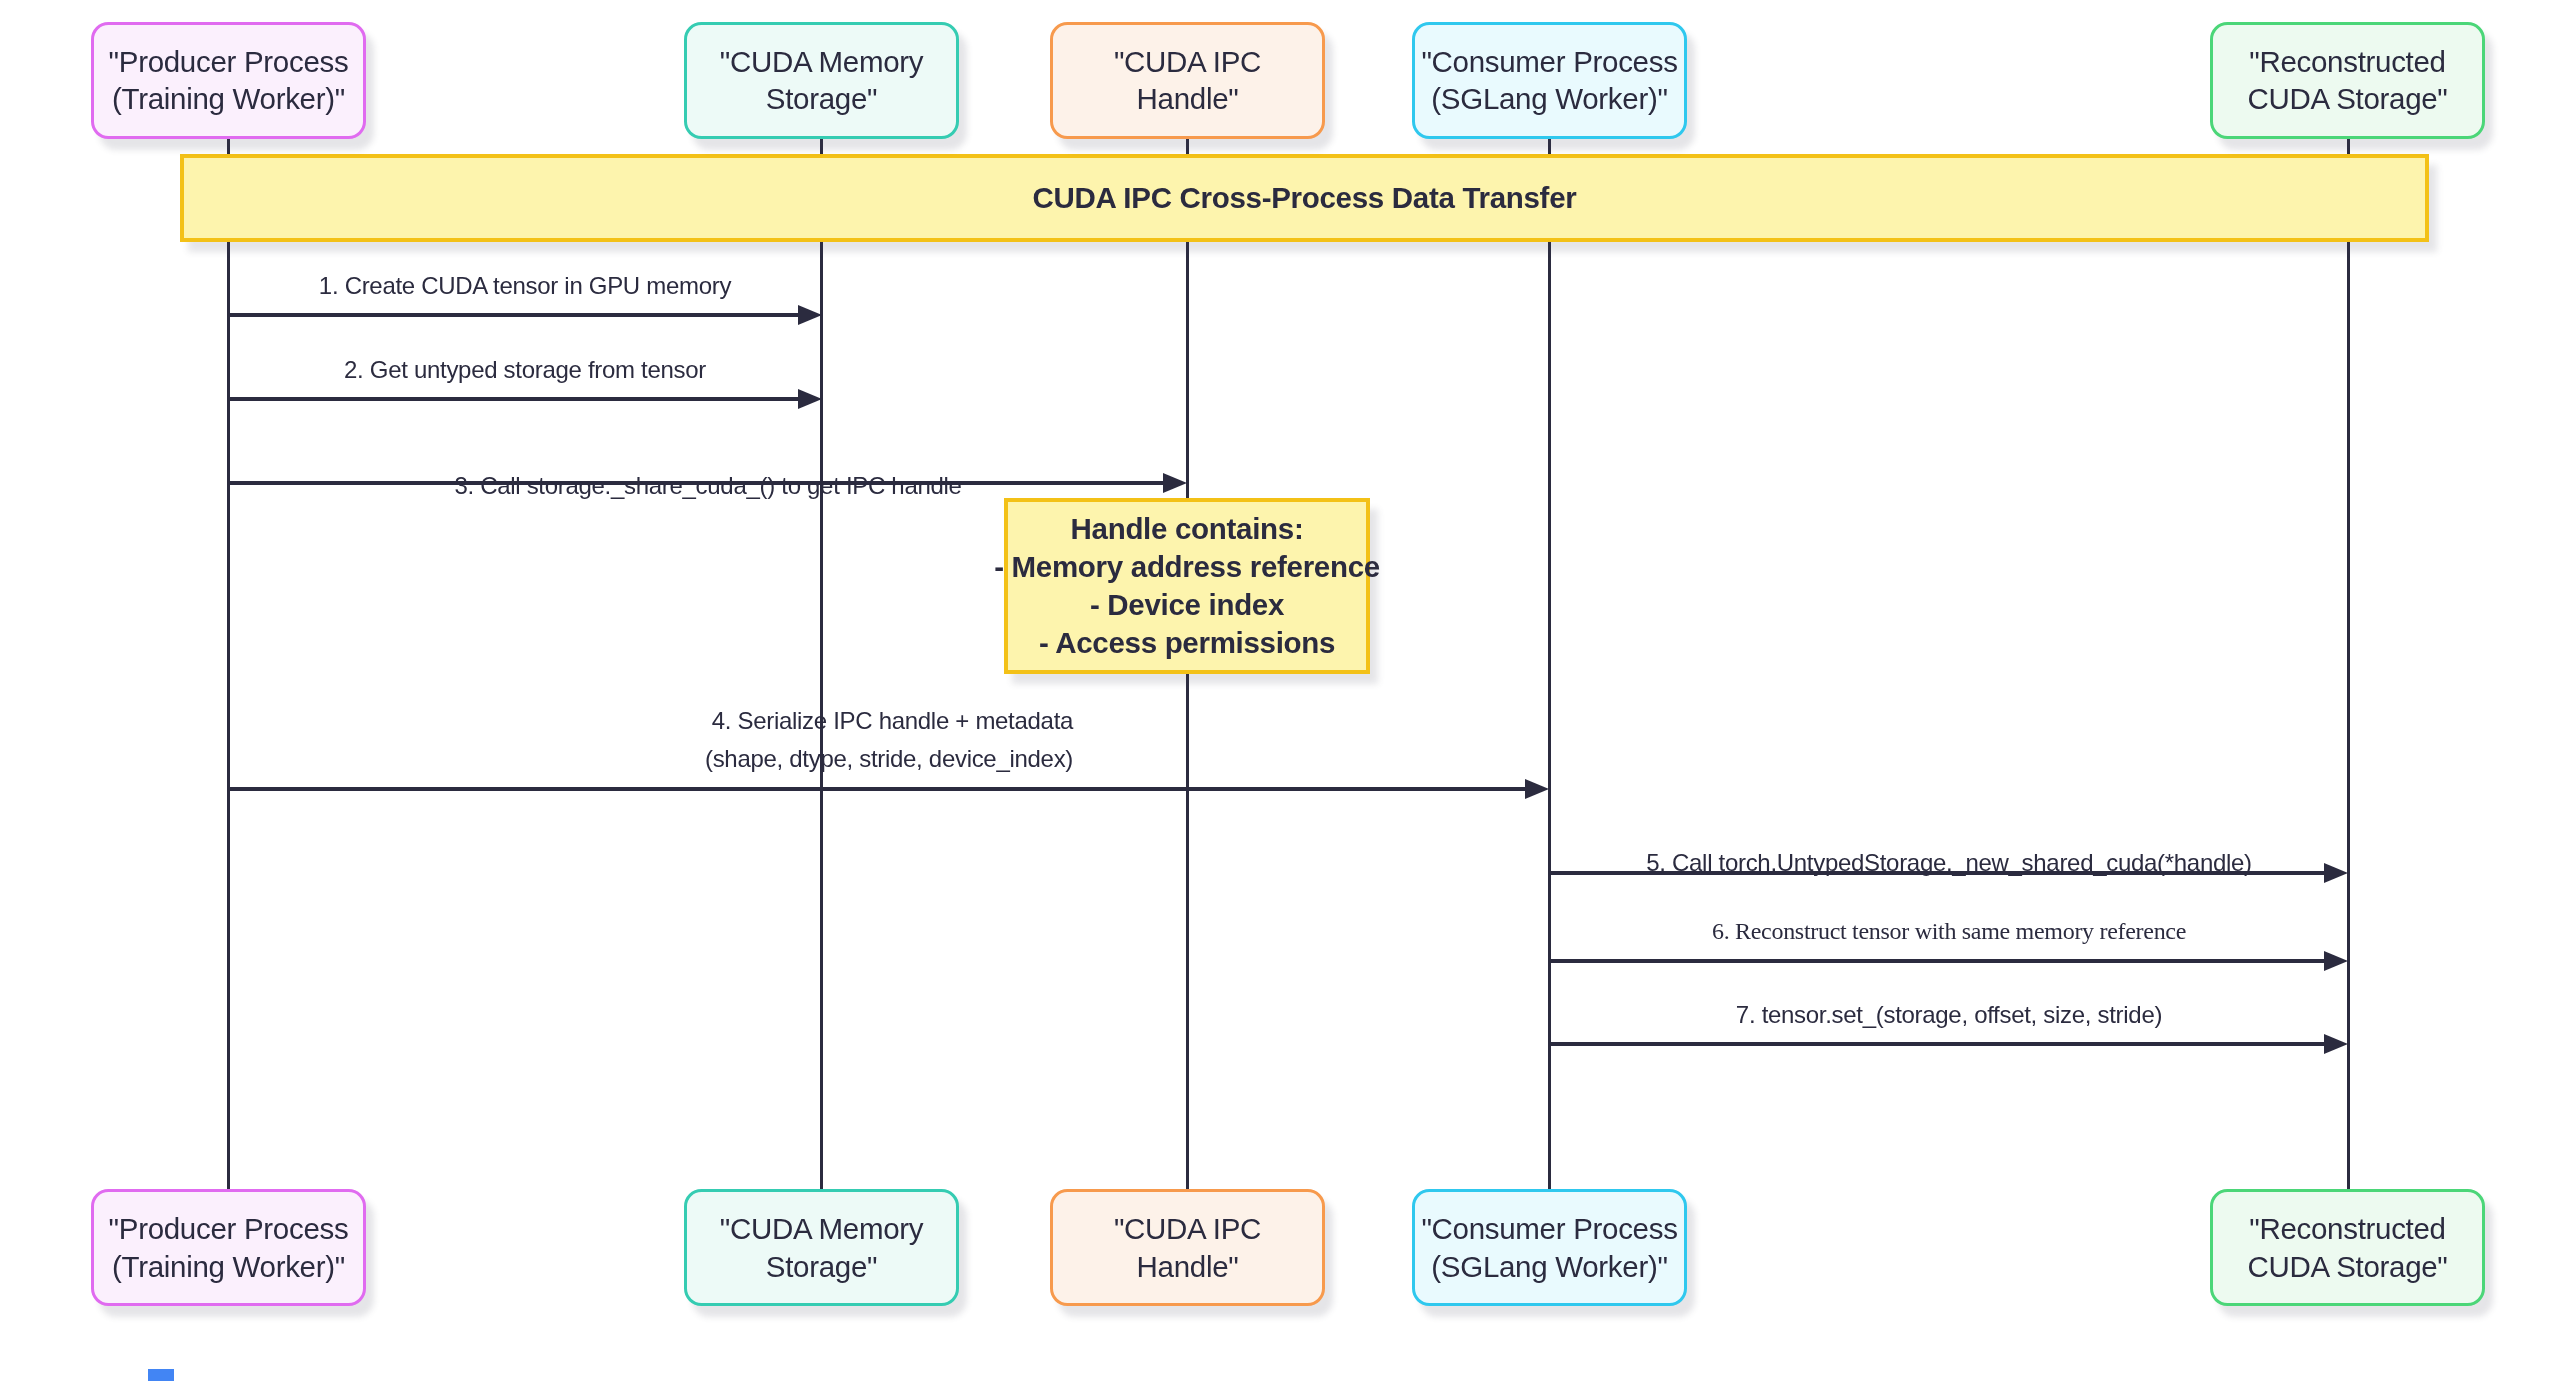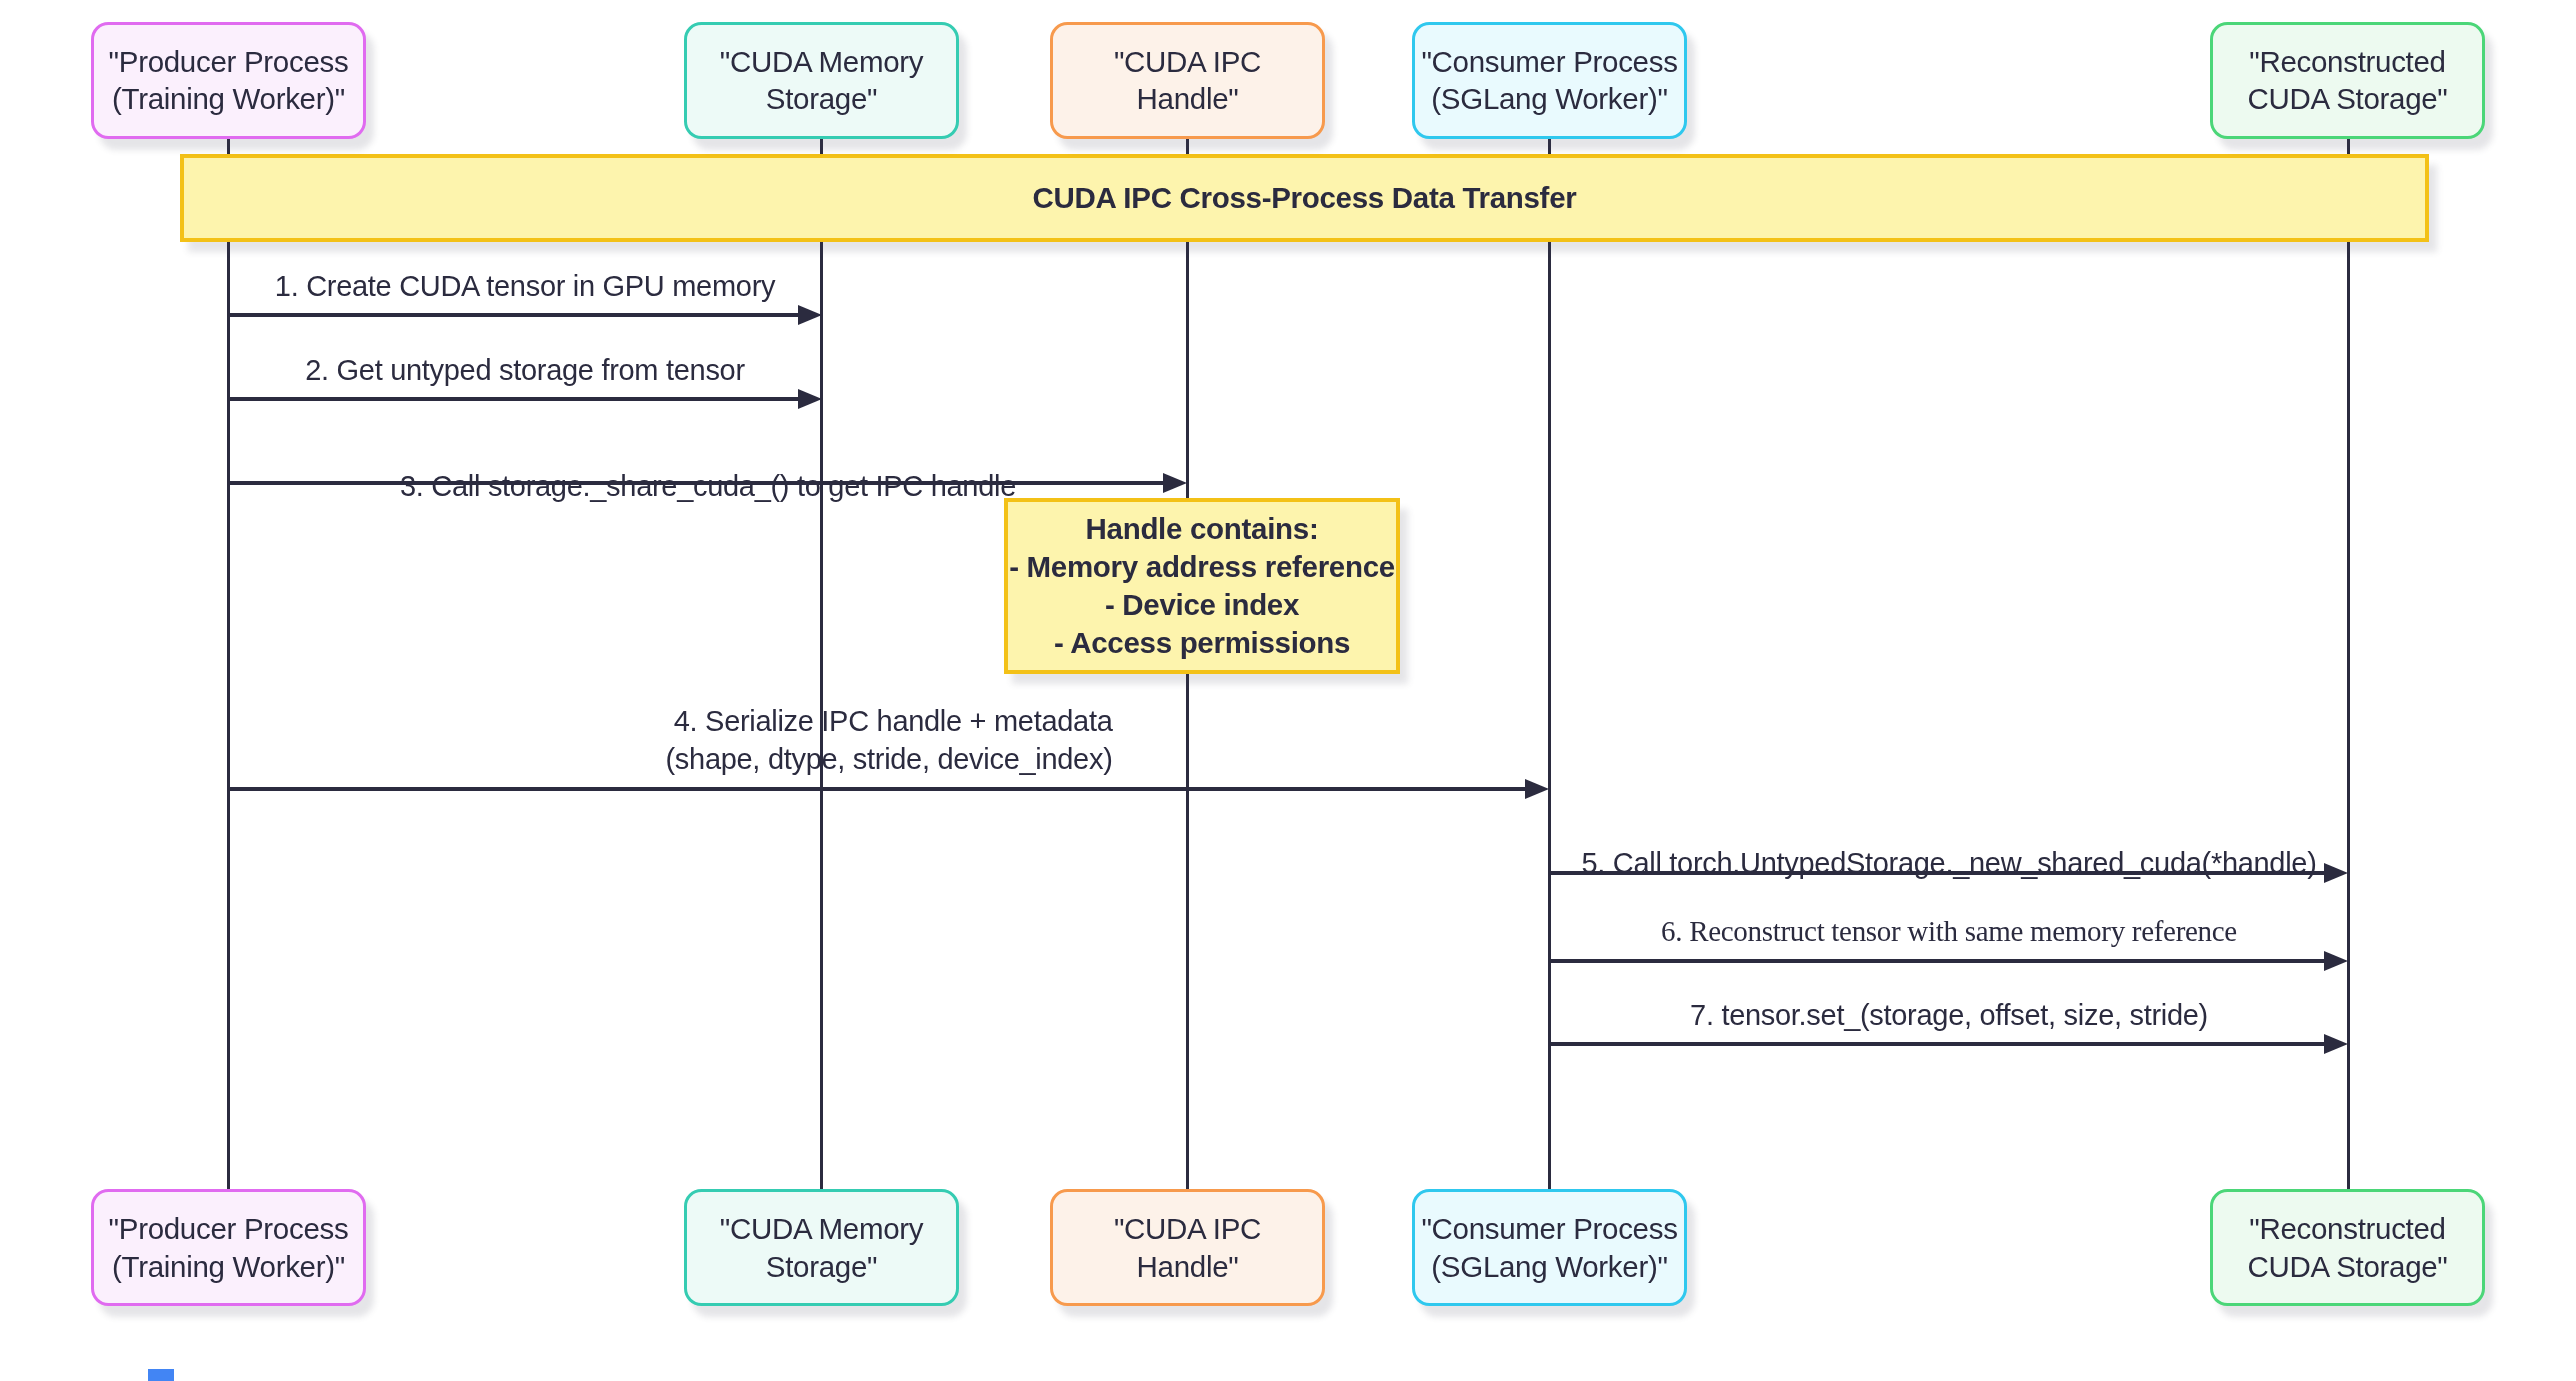--- a/index.html
+++ b/index.html
@@ -19,26 +19,26 @@
   .row-bottom{top:1189px;}
   .ax1{left:91px;} .ax2{left:684px;} .ax3{left:1050px;} .ax4{left:1412px;} .ax5{left:2210px;}
 
   
   .note{position:absolute;box-sizing:border-box;background:var(--note-fill,#fdf4ad);
         border:4px solid var(--note-border,#f3c117);
         display:flex;align-items:center;justify-content:center;text-align:center;
         font-weight:bold;font-size:29.5px;line-height:38px;letter-spacing:-0.3px;
         white-space:pre;z-index:2;box-shadow:8px 10.7px 6.7px rgba(70,70,90,0.14);}
   .title-banner{left:180px;top:154px;width:2249px;height:88px;border-width:4.7px;}
-  .handle-note{left:1004px;top:498px;width:396px;height:176px;overflow:visible;}
+  .handle-note{left:1004px;top:498px;width:366px;height:176px;overflow:visible;}
   .shared-note{left:180px;top:1051px;width:2249px;height:105px;}
 
   
   .msg-label{position:absolute;transform:translateX(-50%);white-space:pre;text-align:center;
-             font-size:29px;line-height:38px;letter-spacing:-0.3px;z-index:2;}
+             font-size:24px;line-height:38px;letter-spacing:-0.3px;z-index:2;}
   .msg-line{position:absolute;height:4px;background:var(--line,#2b2b3f);z-index:2;}
   .msg-head{position:absolute;width:0;height:0;border-top:10px solid transparent;
             border-bottom:10px solid transparent;border-left:24px solid var(--line,#2b2b3f);z-index:2;}
 
   
   .m1l{left:525px;top:267px;} .m1a{left:228px;top:313px;width:576px;} .m1h{left:798px;top:305px;}
   
   .m2l{left:525px;top:351px;} .m2a{left:228px;top:397px;width:576px;} .m2h{left:798px;top:389px;}
   
   .m3l{left:708px;top:435px;margin-top:32px;} .m3a{left:228px;top:481px;width:942px;} .m3h{left:1163px;top:473px;}

